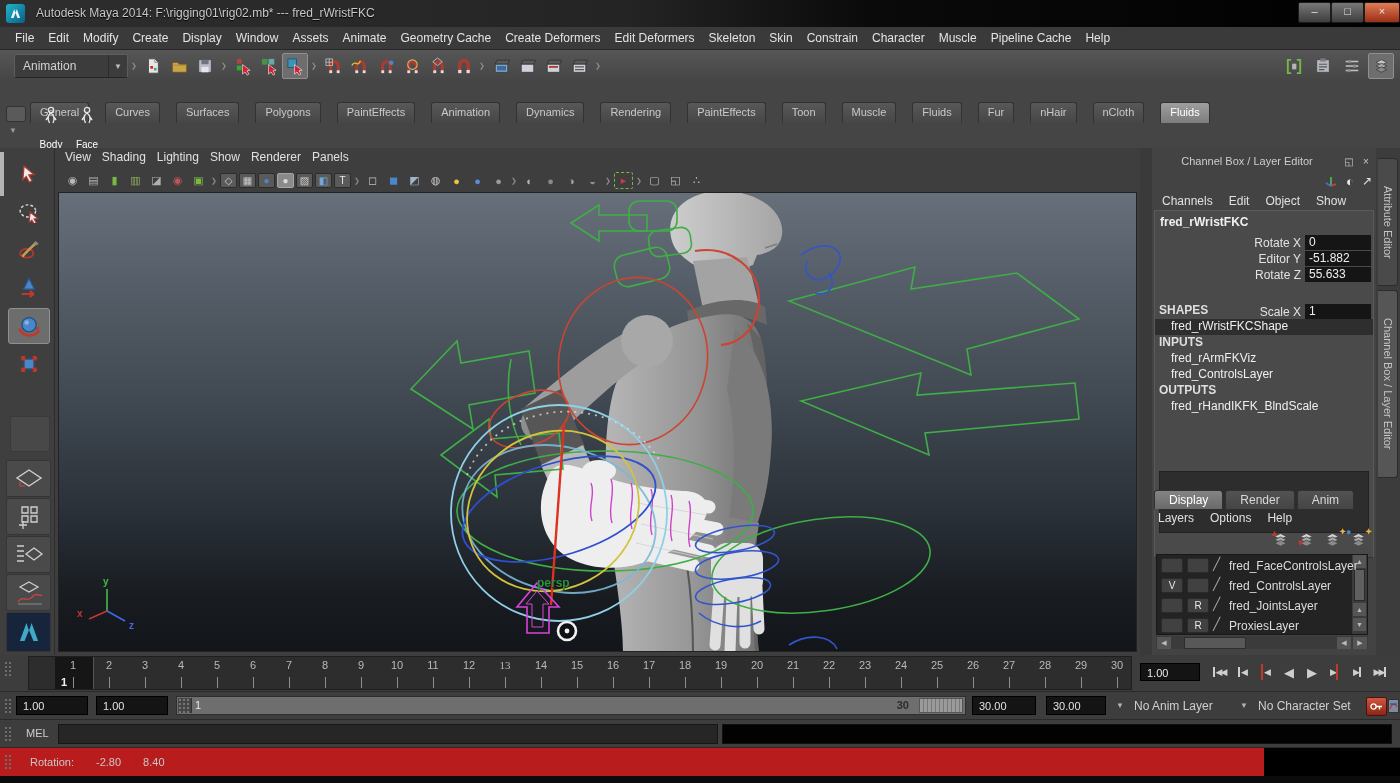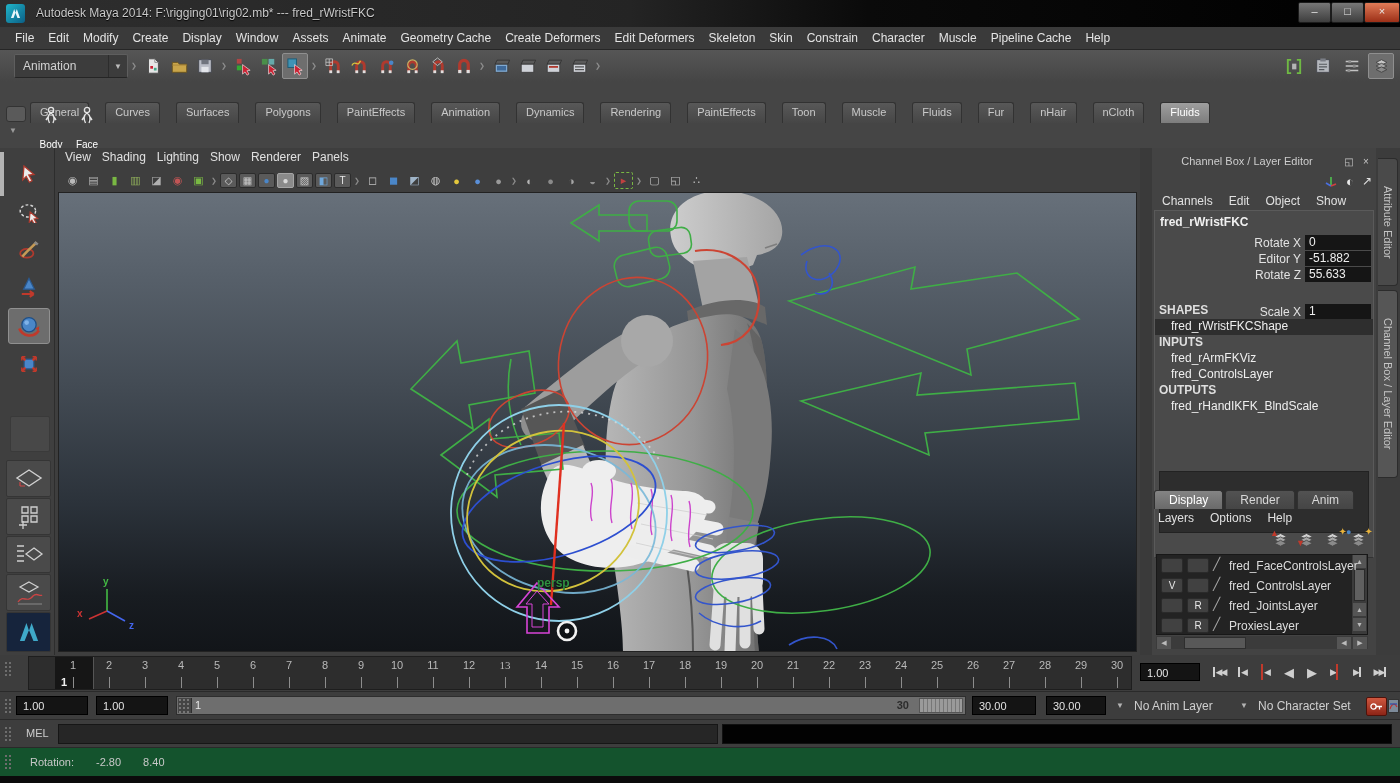--- a/index.html
+++ b/index.html
@@ -136,21 +136,21 @@
   .dd-arrow{top:9px;color:#b2b2b2;font-size:8px;}
   .rs-label{top:7px;font-size:12px;color:#cfcfcf;}
   #autokey{left:1366px;top:5px;width:19px;height:17px;background:linear-gradient(#d05840,#8c2416);
     border:1px solid #4f120a;border-radius:2px;display:flex;align-items:center;justify-content:center;}
   #animprefs{left:1388px;top:5px;width:11px;height:17px;display:flex;align-items:center;justify-content:center;}
   
   #cmd-row{left:0;top:720px;width:1400px;height:28px;background:#3d3d3d;border-bottom:1px solid #292929;box-sizing:border-box;}
   #mel-label{left:26px;top:7px;font-size:11px;color:#cdcdcd;}
   #mel-input{left:58px;top:4px;width:660px;height:20px;background:#262626;border:1px solid #161616;box-sizing:border-box;}
   #mel-result{left:722px;top:4px;width:670px;height:20px;background:#020202;border:1px solid #111;box-sizing:border-box;}
-  #help-row{left:0;top:748px;width:1400px;height:28px;background:#14532d;}
+  #help-row{left:0;top:748px;width:1264px;height:28px;background:#b91c1c;}
   #help-row .grip,#cmd-row .grip,#range-row .grip,#timeslider-row .grip{left:4px;top:6px;width:8px;height:16px;
     background-image:radial-gradient(#6d6d6d 30%,transparent 32%);background-size:4px 4px;}
   #help-text{left:30px;top:8px;font-size:11px;color:#c8c8c8;display:flex;gap:22px;}
   #bottomstrip{left:0;top:776px;width:1400px;height:7px;background:#0b0b0b;}
   svg{display:block;}
   text{font-family:"Liberation Sans",sans-serif;}
 </style>
 </head>
 <body>
 

